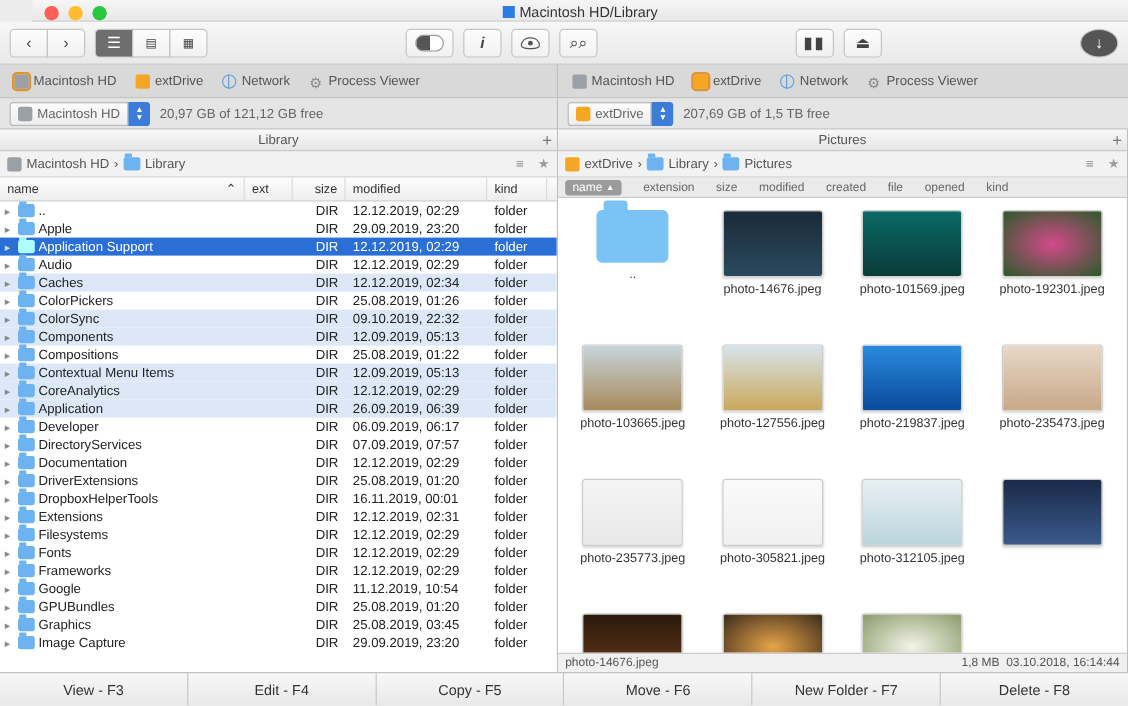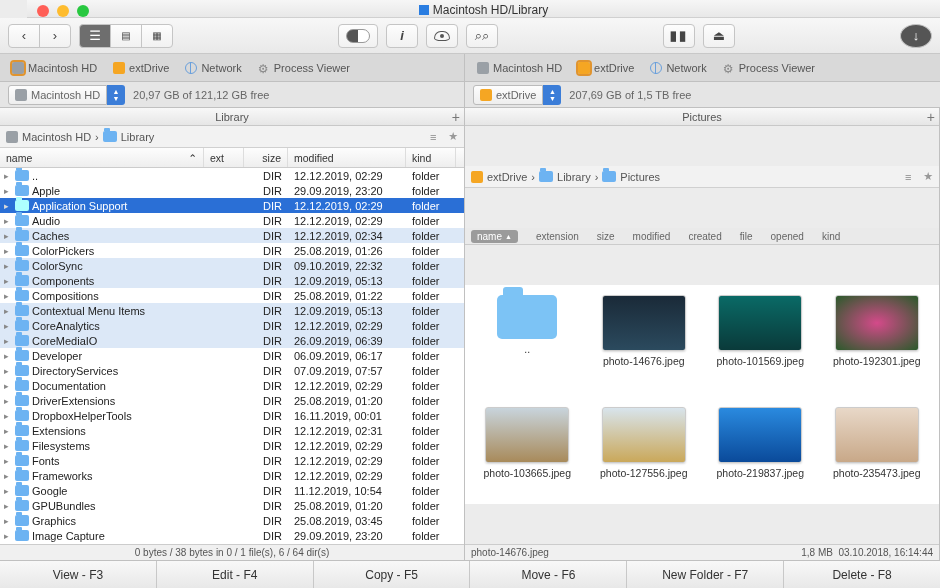--- a/index.html
+++ b/index.html
@@ -21,21 +21,21 @@
 .disk.gray{background:#9aa0a6;} .disk.orange{background:#f5a623;}
 .globe{width:12px;height:12px;border:1.5px solid #6aa0dc;border-radius:50%;position:relative;display:inline-block;}
 .globe::after{content:'';position:absolute;left:4px;top:-1px;bottom:-1px;width:1px;background:#6aa0dc;}
 .gear{width:12px;height:12px;display:inline-block;font-size:12px;color:#888;}
 .tab.act .disk{outline:2px solid #e0942f;}
 .volbar { height:26px; background:#e5e5e5; border-bottom:1px solid #c0c0c0; display:flex; align-items:center; padding:0 8px; font-size:11px; color:#666; gap:8px; }
 .volsel { background:linear-gradient(#fdfdfd,#eee); border:1px solid #bbb; border-radius:3px 0 0 3px; height:20px; display:flex; align-items:center; padding:0 6px; gap:4px; }
 .volarrows { width:18px; height:20px; background:#3b7dd8; border-radius:0 3px 3px 0; display:flex; flex-direction:column; align-items:center; justify-content:center; color:#fff; font-size:7px; line-height:7px; }
 .panes { flex:1; display:flex; min-height:0; }
 .pane { display:flex; flex-direction:column; min-height:0; border-right:1px solid #c0c0c0; }
-.pane.left{width:465px;} .pane.right{flex:1;gap:40px;}
+.pane.left{width:465px;} .pane.right{flex:1;}
 .phead { height:18px; background:linear-gradient(#f8f8f8,#e6e6e6); border-bottom:1px solid #c8c8c8; display:flex; align-items:center; justify-content:center; font-size:11px; color:#555; position:relative; }
 .phead .plus{position:absolute; right:4px; font-size:14px; color:#777;}
 .crumbs { height:22px; background:#f2f2f2; border-bottom:1px solid #d0d0d0; display:flex; align-items:center; padding:0 6px; font-size:11px; color:#555; gap:4px; }
 .folder-ico{width:14px;height:11px;background:#6db3f2;border-radius:2px;position:relative;display:inline-block;}
 .folder-ico::before{content:'';position:absolute;top:-3px;left:1px;width:6px;height:3px;background:#6db3f2;border-radius:1px 1px 0 0;}
 .crumbs .menu-ico{margin-left:auto;width:14px;text-align:center;color:#888;}
 .crumbs .star{color:#999;margin-left:4px;}
 
 
 .listhead { height:20px; background:linear-gradient(#fdfdfd,#eee); border-bottom:1px solid #ccc; display:flex; font-size:10.5px; color:#333; }
@@ -324,21 +324,21 @@
           </div>
           <div class="c-ext"></div>
           <div class="c-size">DIR</div>
           <div class="c-mod">12.12.2019, 02:29</div>
           <div class="c-kind">folder</div>
         </div>
         <div class="row hl">
           <div class="c-name">
             <span class="arrow">▸</span>
             <span class="folder-ico"></span>
-            <span>CoreMediaIO</span>
+            <span>Application</span>
           </div>
           <div class="c-ext"></div>
           <div class="c-size">DIR</div>
           <div class="c-mod">26.09.2019, 06:39</div>
           <div class="c-kind">folder</div>
         </div>
         <div class="row">
           <div class="c-name">
             <span class="arrow">▸</span>
             <span class="folder-ico"></span>
@@ -474,23 +474,20 @@
           <div class="c-name">
             <span class="arrow">▸</span>
             <span class="folder-ico"></span>
             <span>Image Capture</span>
           </div>
           <div class="c-ext"></div>
           <div class="c-size">DIR</div>
           <div class="c-mod">29.09.2019, 23:20</div>
           <div class="c-kind">folder</div>
         </div>
-      </div>
-    <div class="status left-s">
-        <span>0 bytes / 38 bytes in 0 / 1 file(s), 6 / 64 dir(s)</span>
       </div>
   </div>
 
   <div class="pane right">
     <div class="phead">
         <span>Pictures</span>
         <span class="plus">+</span>
       </div>
     <div class="crumbs">
       <span class="disk orange"></span>

